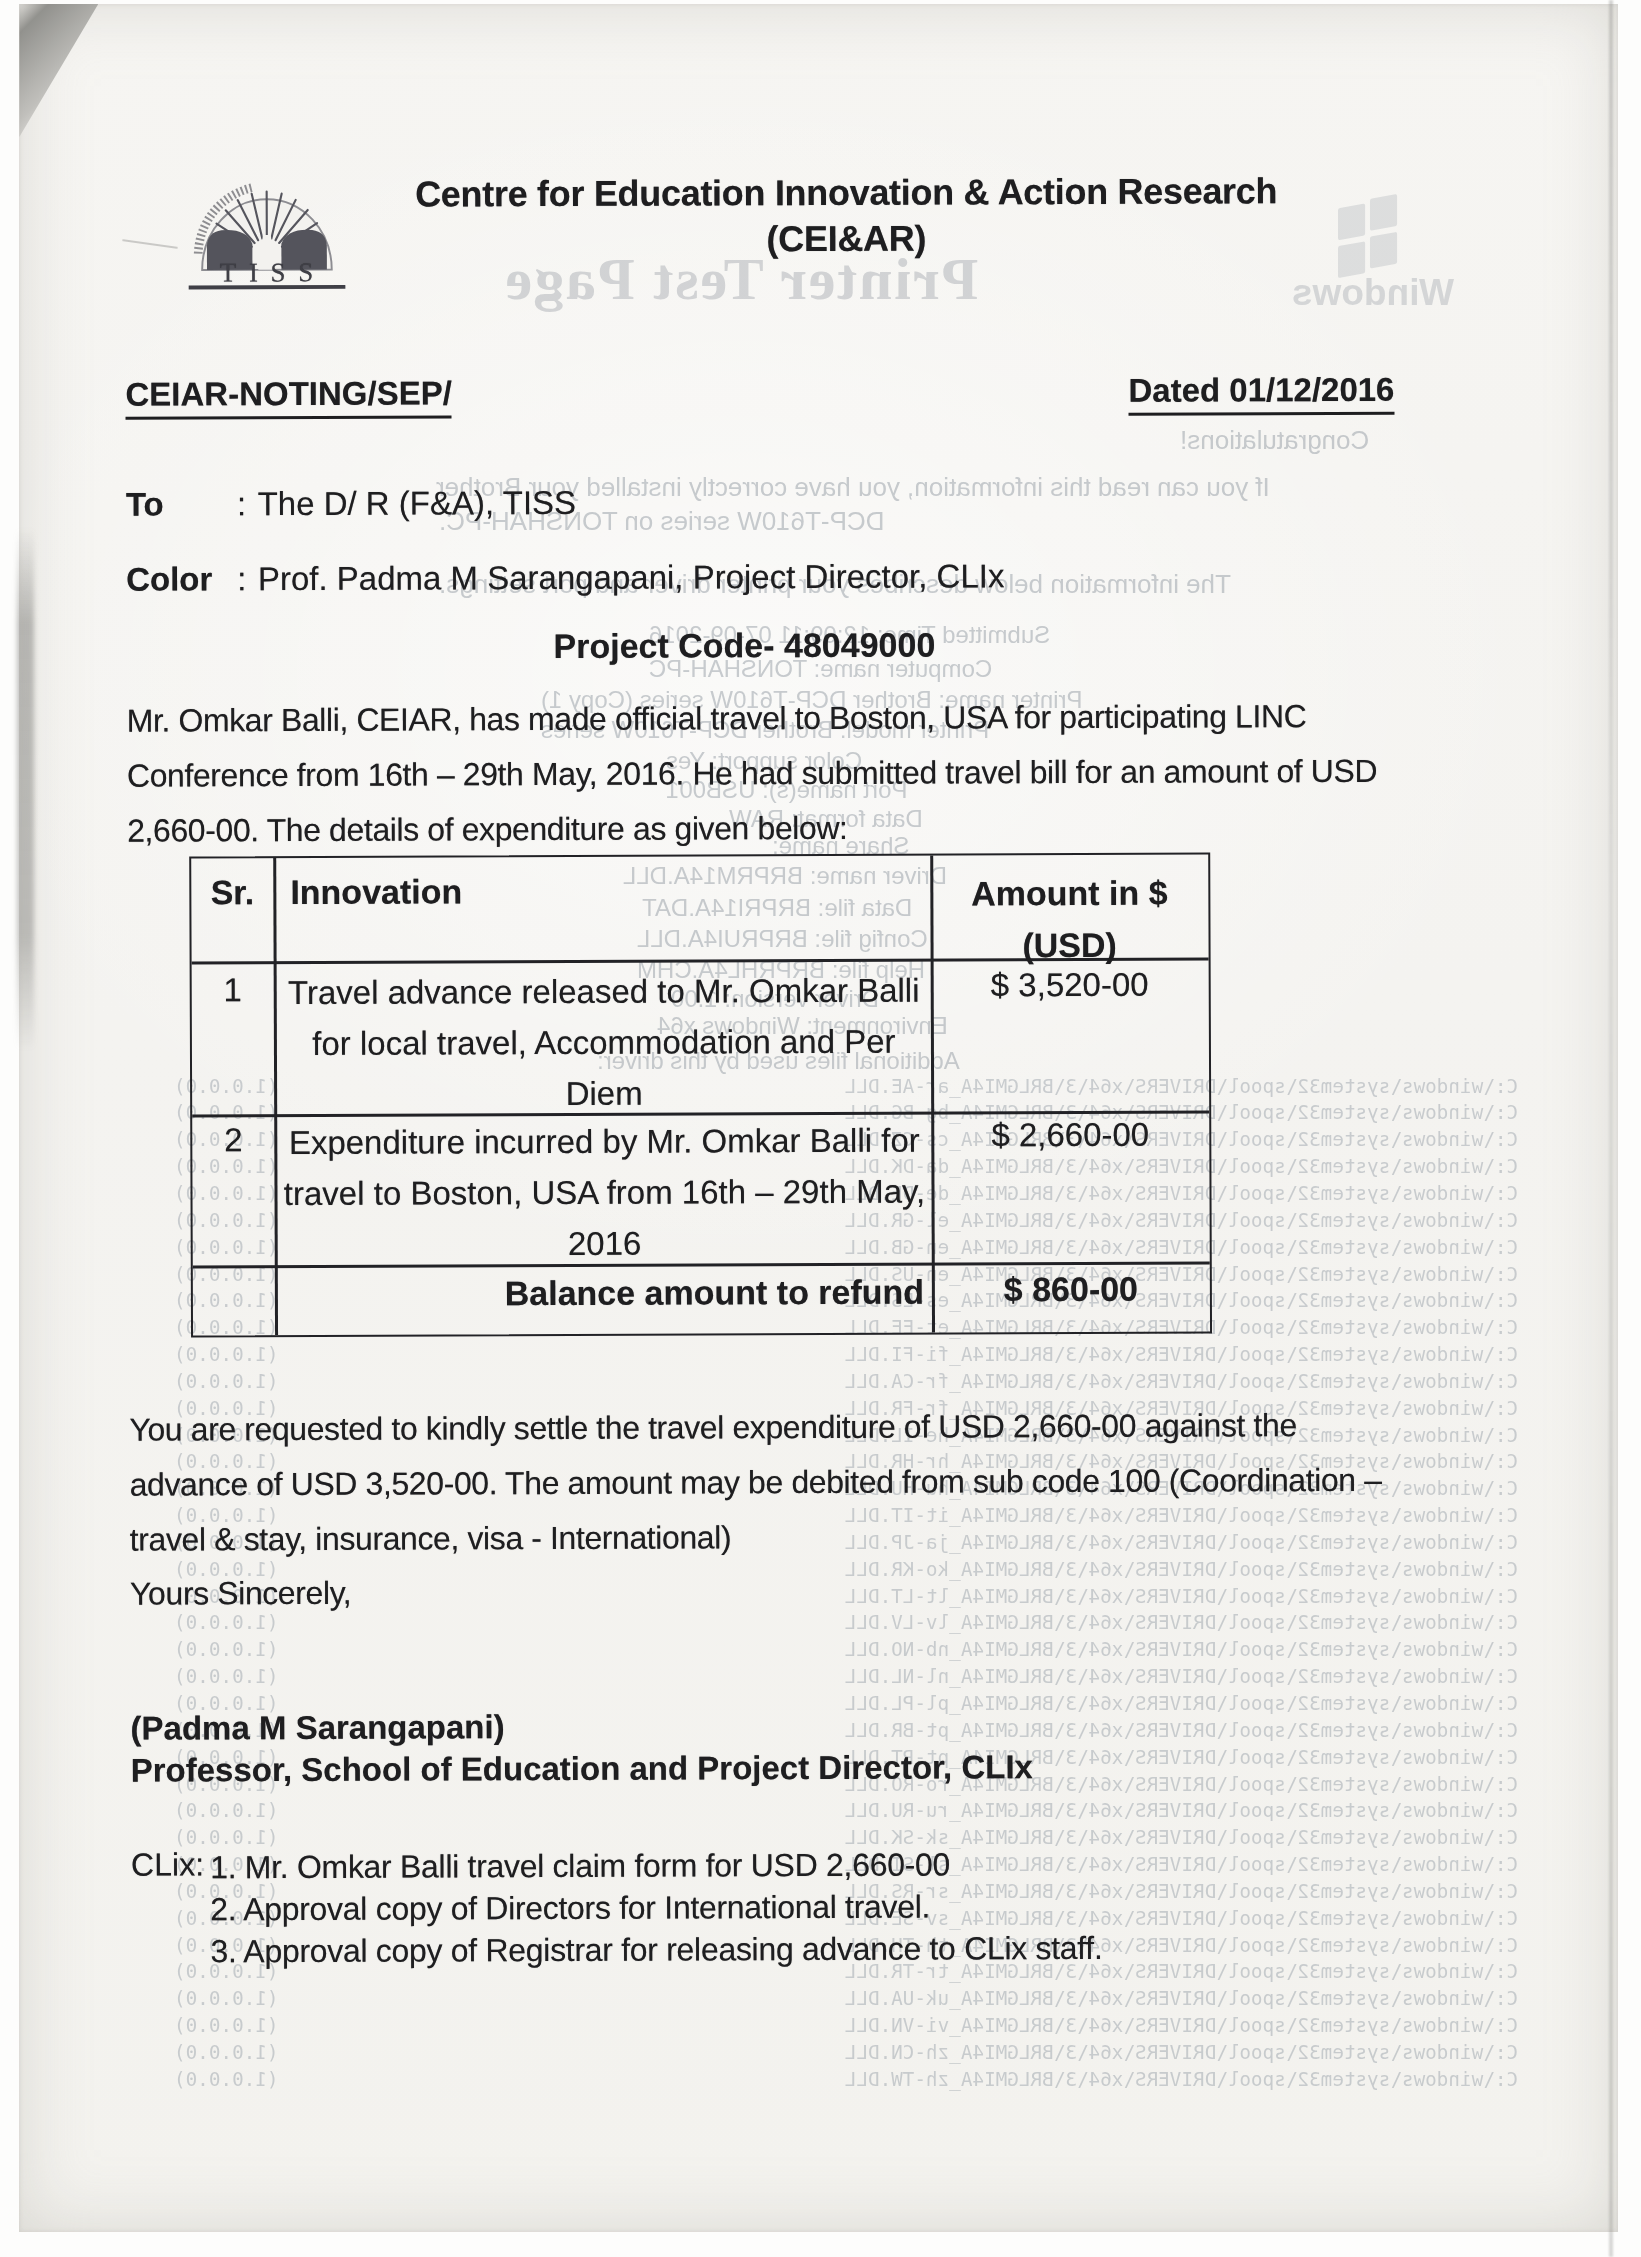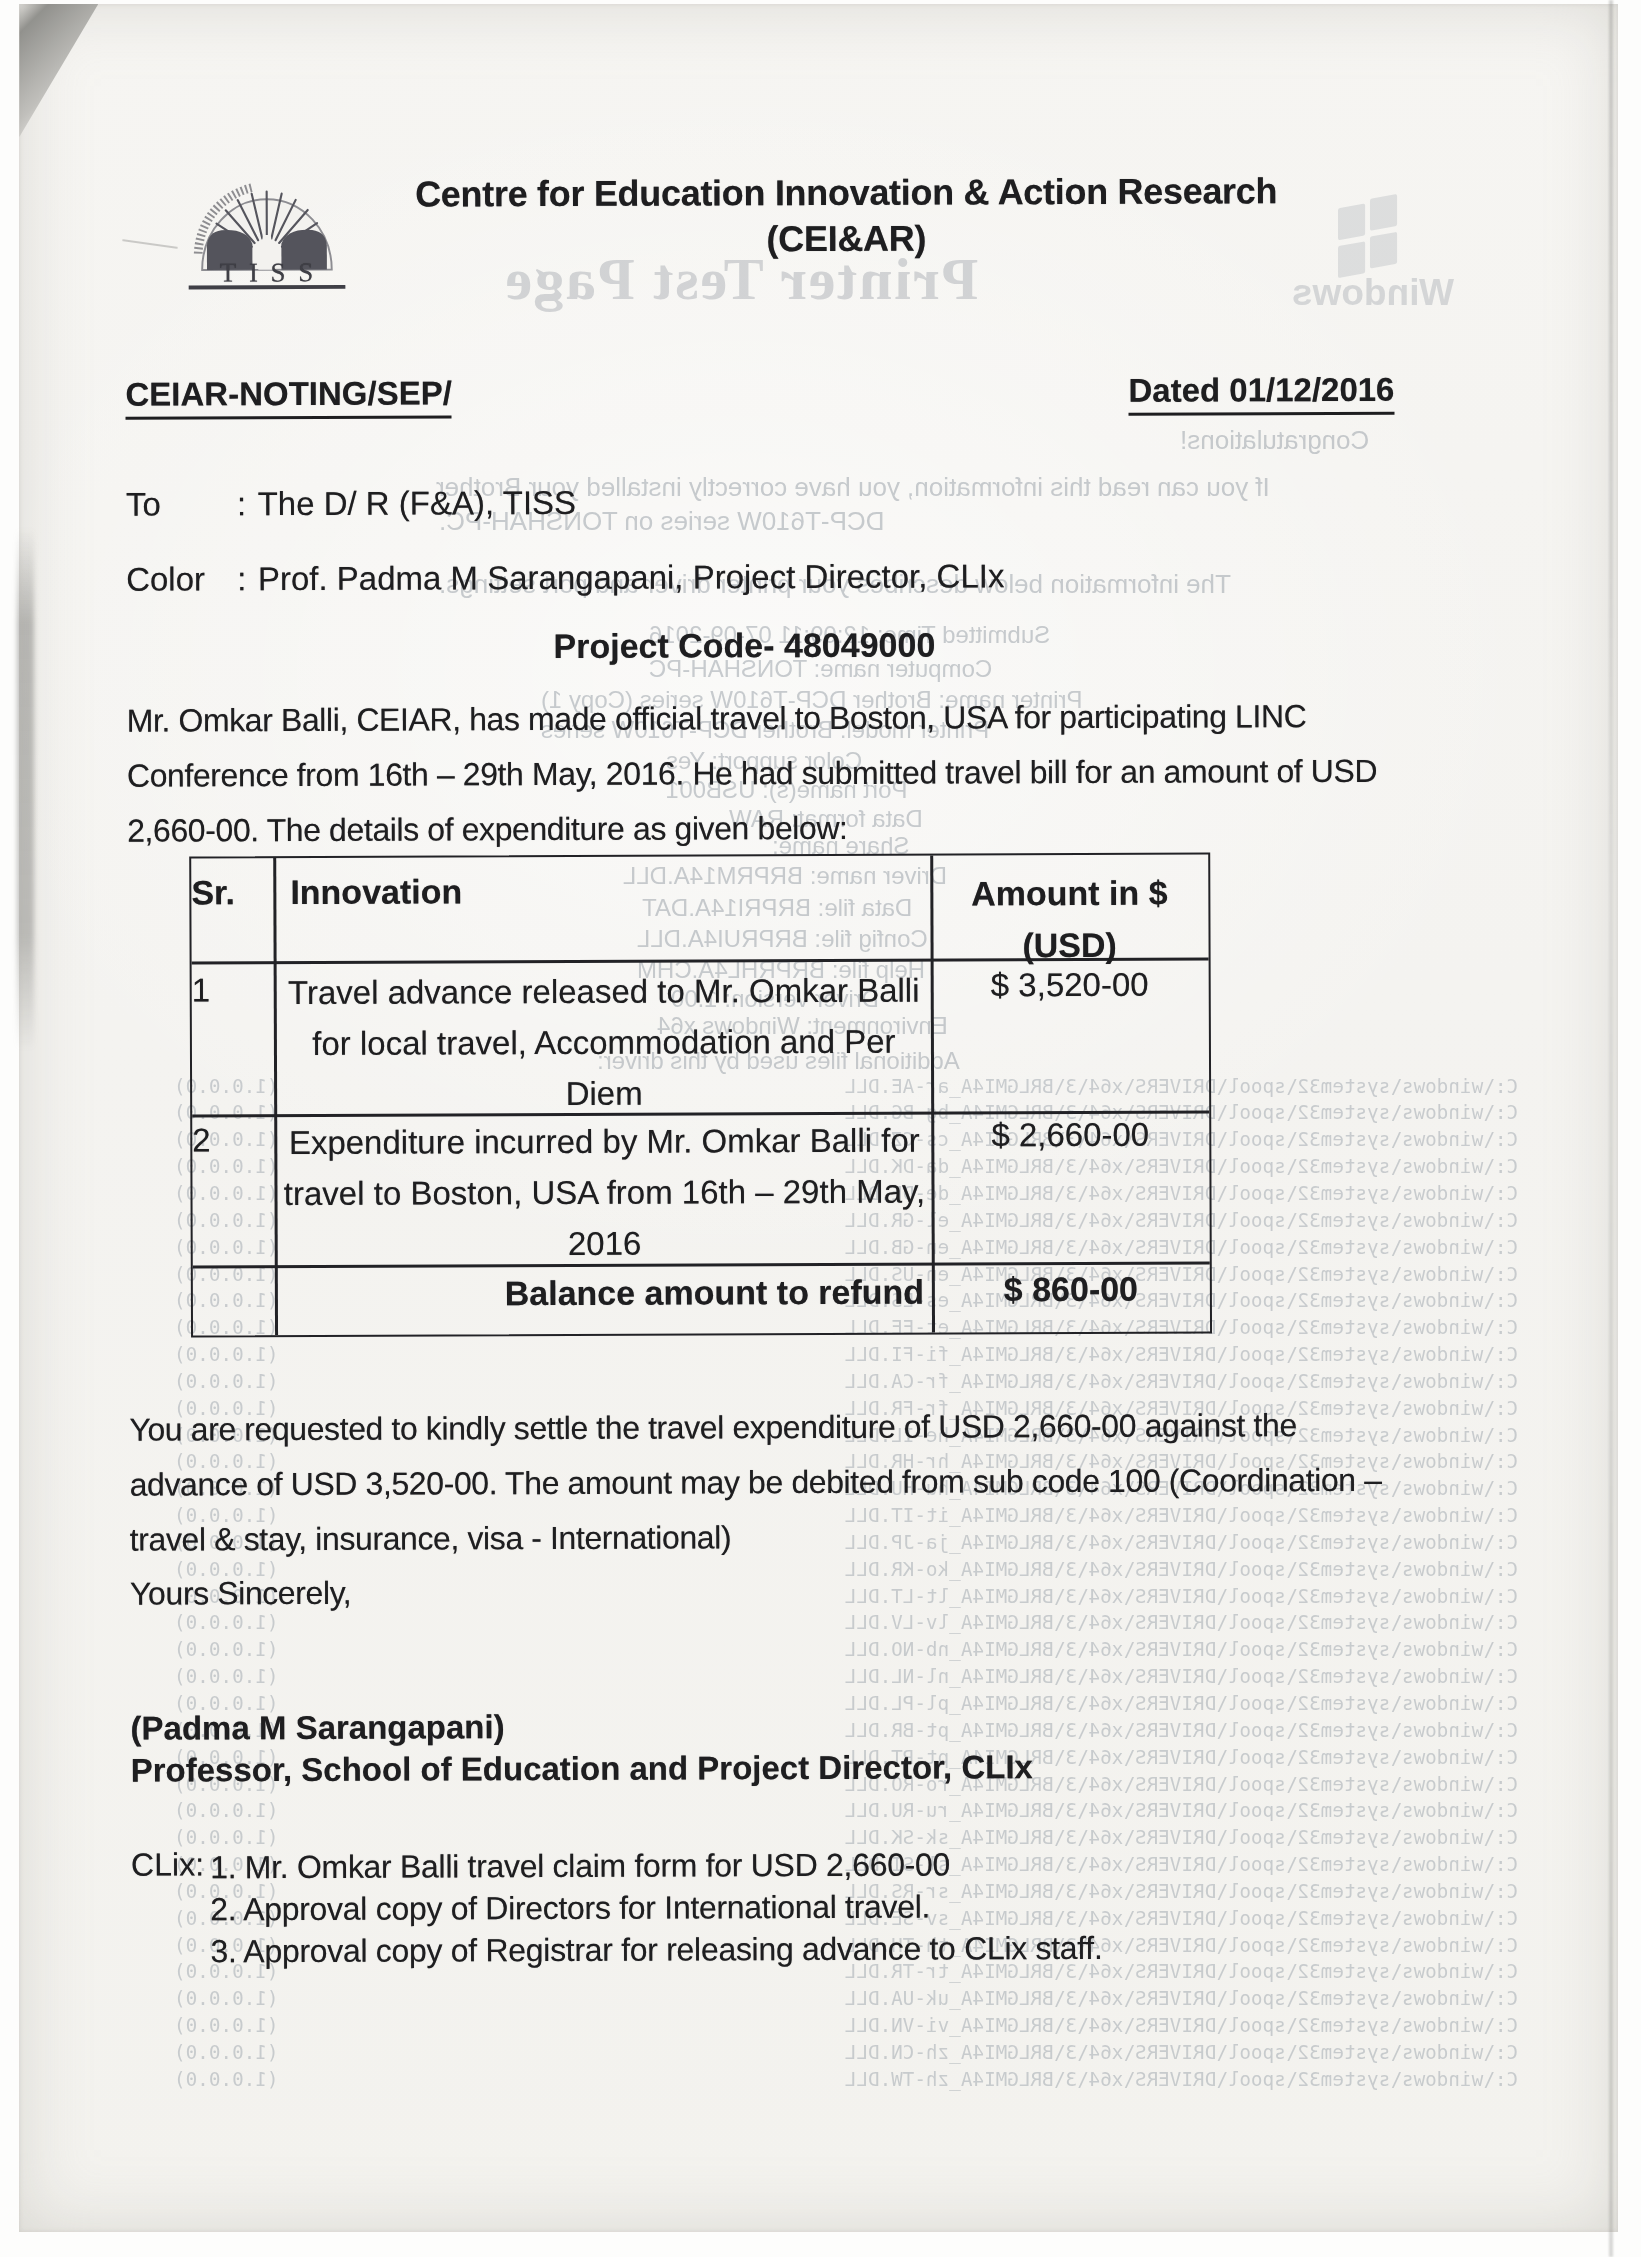--- a/index.html
+++ b/index.html
@@ -41,34 +41,34 @@
   
   .content{position:absolute;inset:0;z-index:3;transform:rotate(-0.22deg);transform-origin:821px 1062px;}
   .content .abs{position:absolute;}
   .ink{text-shadow:0 0 0.7px rgba(25,25,28,.55);}
   .letterhead-title{left:386px;top:170px;width:927px;text-align:center;font-size:36px;
          font-weight:bold;line-height:46px;letter-spacing:-0.3px;}
   .ref-row{left:128px;top:373px;width:1269px;display:flex;justify-content:space-between;
          font-size:33px;font-weight:bold;}
   .underlined{border-bottom:3.9px solid #1e1e20;padding-bottom:2.9px;}
   .addr-row{left:128px;width:1269px;font-size:33px;}
-  .addr-label{display:inline-block;width:111px;}
+  .addr-label{display:inline-block;width:111px;font-weight:bold;}
   .addr-value{margin-left:11.6px;}
   .project-code{left:128px;top:626px;width:1236px;text-align:center;font-size:34px;font-weight:bold;}
   .para{left:128px;width:1284px;font-size:32px;line-height:55px;letter-spacing:-0.4px;white-space:nowrap;}
   
   .etable{left:190px;top:854px;width:1017px;height:477px;border:2.9px solid #222226;}
   .etable .grid{position:absolute;background:#222226;}
   .v1{left:82px;top:0;width:2.9px;height:100%;}
   .v2{left:739px;top:0;width:2.9px;height:100%;}
   .h1{left:0;top:103px;width:100%;height:2.9px;}
   .h2{left:0;top:256px;width:100%;height:2.9px;}
   .h3{left:0;top:407px;width:100%;height:2.9px;}
   .cell{position:absolute;font-size:33px;}
-  .c-sr{left:0;width:82px;text-align:left;}
+  .c-sr{left:0;width:82px;text-align:center;}
   .c-part{left:87px;width:650px;}
   .c-amt{left:742px;width:272px;text-align:center;}
   .th{font-weight:bold;font-size:34px;}
   .part-lines{text-align:center;line-height:51px;}
   
   .sig{left:128px;font-size:33px;font-weight:bold;line-height:42px;}
   .encl-label{left:128px;top:1844px;font-size:32px;}
   .encl-items{left:207px;top:1844px;font-size:32px;line-height:42px;letter-spacing:-0.3px;}
   
   .tiss-logo{left:182px;top:141px;width:176px;height:147px;}

